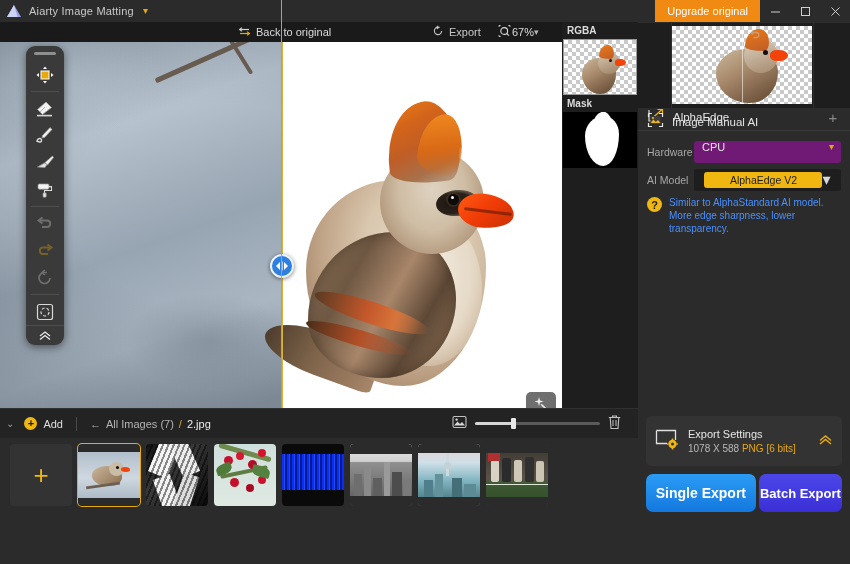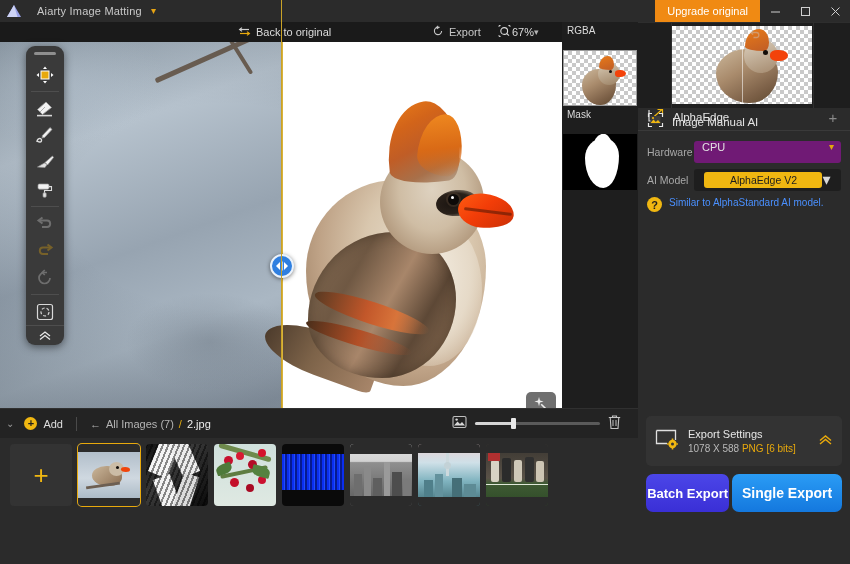--- a/index.html
+++ b/index.html
@@ -5,21 +5,21 @@
   * { box-sizing: border-box; margin:0; padding:0; }
   html,body { width:850px; height:564px; overflow:hidden; background:#1c1c1c;
     font-family:"Liberation Sans", sans-serif; color:#d8d8d8; }
   #app { position:relative; width:850px; height:564px; background:#232323; }
 
   
   #titlebar { position:absolute; left:0; top:0; width:850px; height:22px;
     background:#2b2b2b; display:flex; align-items:center; }
   #logo { width:16px; height:14px; margin-left:6px; position:relative; }
   #logo svg { display:block; }
-  #apptitle { font-size:11px; color:#c9c9c9; margin-left:15px; letter-spacing:.2px; }
+  #apptitle { font-size:11px; color:#c9c9c9; margin-left:7px; letter-spacing:.2px; }
   #titlechev { margin-left:9px; color:#e6a313; font-size:10px; line-height:1; }
   #tbspacer { flex:1; }
   #upgrade { height:22px; background:#f08a13; color:#fff; font-size:11px;
     display:flex; align-items:center; padding:0 12px; cursor:pointer; }
   .wbtn { width:30px; height:22px; display:flex; align-items:center;
     justify-content:center; color:#cfcfcf; font-size:12px; cursor:pointer; }
   .wbtn svg { display:block; }
 
   
   #canvasbar { position:absolute; left:0; top:22px; width:638px; height:20px;
@@ -128,21 +128,21 @@
   .tool svg { display:block; }
   .tool.sel { background:transparent; }
   .tdiv { height:1px; background:#4e4e4e; margin:3px 5px; }
   .tool.dis { opacity:.35; cursor:default; }
   #toolcollapse { width:38px; height:20px; display:flex; align-items:center;
     justify-content:center; cursor:pointer; border-top:1px solid #4e4e4e; }
 
   
   #layers { position:absolute; left:562px; top:22px; width:76px; height:386px;
     background:#1e1e1e; overflow:hidden; }
-  .lyrhead { font-size:10px; color:#dcdcdc; padding:3px 0 14px 5px; background:#1e1e1e; }
+  .lyrhead { font-size:10px; color:#dcdcdc; padding:3px 0 3px 5px; background:#1e1e1e;font-weight:bold; }
   .lyrthumb { width:74px; height:56px; margin:0 1px; position:relative;
     overflow:hidden; cursor:pointer; }
   #rgbathumb { border:1px solid #9a9a9a; width:74px; height:56px; margin:0 1px;
     position:relative; overflow:hidden; cursor:pointer; }
   .checker { position:absolute; inset:0;
     background-image:
       linear-gradient(45deg,#c9c9c9 25%,transparent 25%,transparent 75%,#c9c9c9 75%,#c9c9c9),
       linear-gradient(45deg,#c9c9c9 25%,#fff 25%,#fff 75%,#c9c9c9 75%,#c9c9c9);
     background-size:8px 8px; background-position:0 0,4px 4px; }
   .minibird { position:absolute; }
@@ -514,20 +514,21 @@
         <span id="modelsel">
           <span id="modelpill">AlphaEdge  V2</span>
           <span class="chevy">▾</span>
         </span>
       </div>
 
       <div id="hintrow">
         <span id="qmark">?</span>
         <span id="hinttxt">
           <span>Similar to AlphaStandard AI model.</span><br>
+          <span>More edge sharpness, lower transparency.</span>
         </span>
       </div>
     </div>
 
     <div class="divline"></div>
     <div class="secrow">
       <span>
         <svg width="18" height="17" viewBox="0 0 18 17">
           <path d="M1.5 4 V1.5 H4 M1.5 13 V15.5 H4 M14 15.5 H15.5 V13" stroke="#e0e0e0" stroke-width="1.1" fill="none"></path>
           <path d="M14.5 1.5 L16.5 3.5 L8.5 11.5 L5.5 12.5 L6.5 9.5 Z" fill="none" stroke="#f0b711" stroke-width="1.2"></path>
@@ -607,22 +608,22 @@
       </span>
       <span id="expchev">
         <svg width="15" height="12" viewBox="0 0 15 12">
           <path d="M2 6.5 L7.5 2 L13 6.5" stroke="#e8a90c" stroke-width="1.5" fill="none"></path>
           <path d="M2 10 L7.5 5.5 L13 10" stroke="#e8a90c" stroke-width="1.5" fill="none"></path>
         </svg>
       </span>
     </div>
 
     <div id="expbtns">
+      <div id="single">Single Export</div>
       <div id="batch">Batch Export</div>
-      <div id="single">Single Export</div>
     </div>
   </div>
 
   <div id="bottombar">
     <span id="bbchev">⌄</span>
     <span id="addbtn">
       <span id="addcircle">+</span>
       <span id="addlbl">Add</span>
     </span>
     <span id="bbsep"></span>

